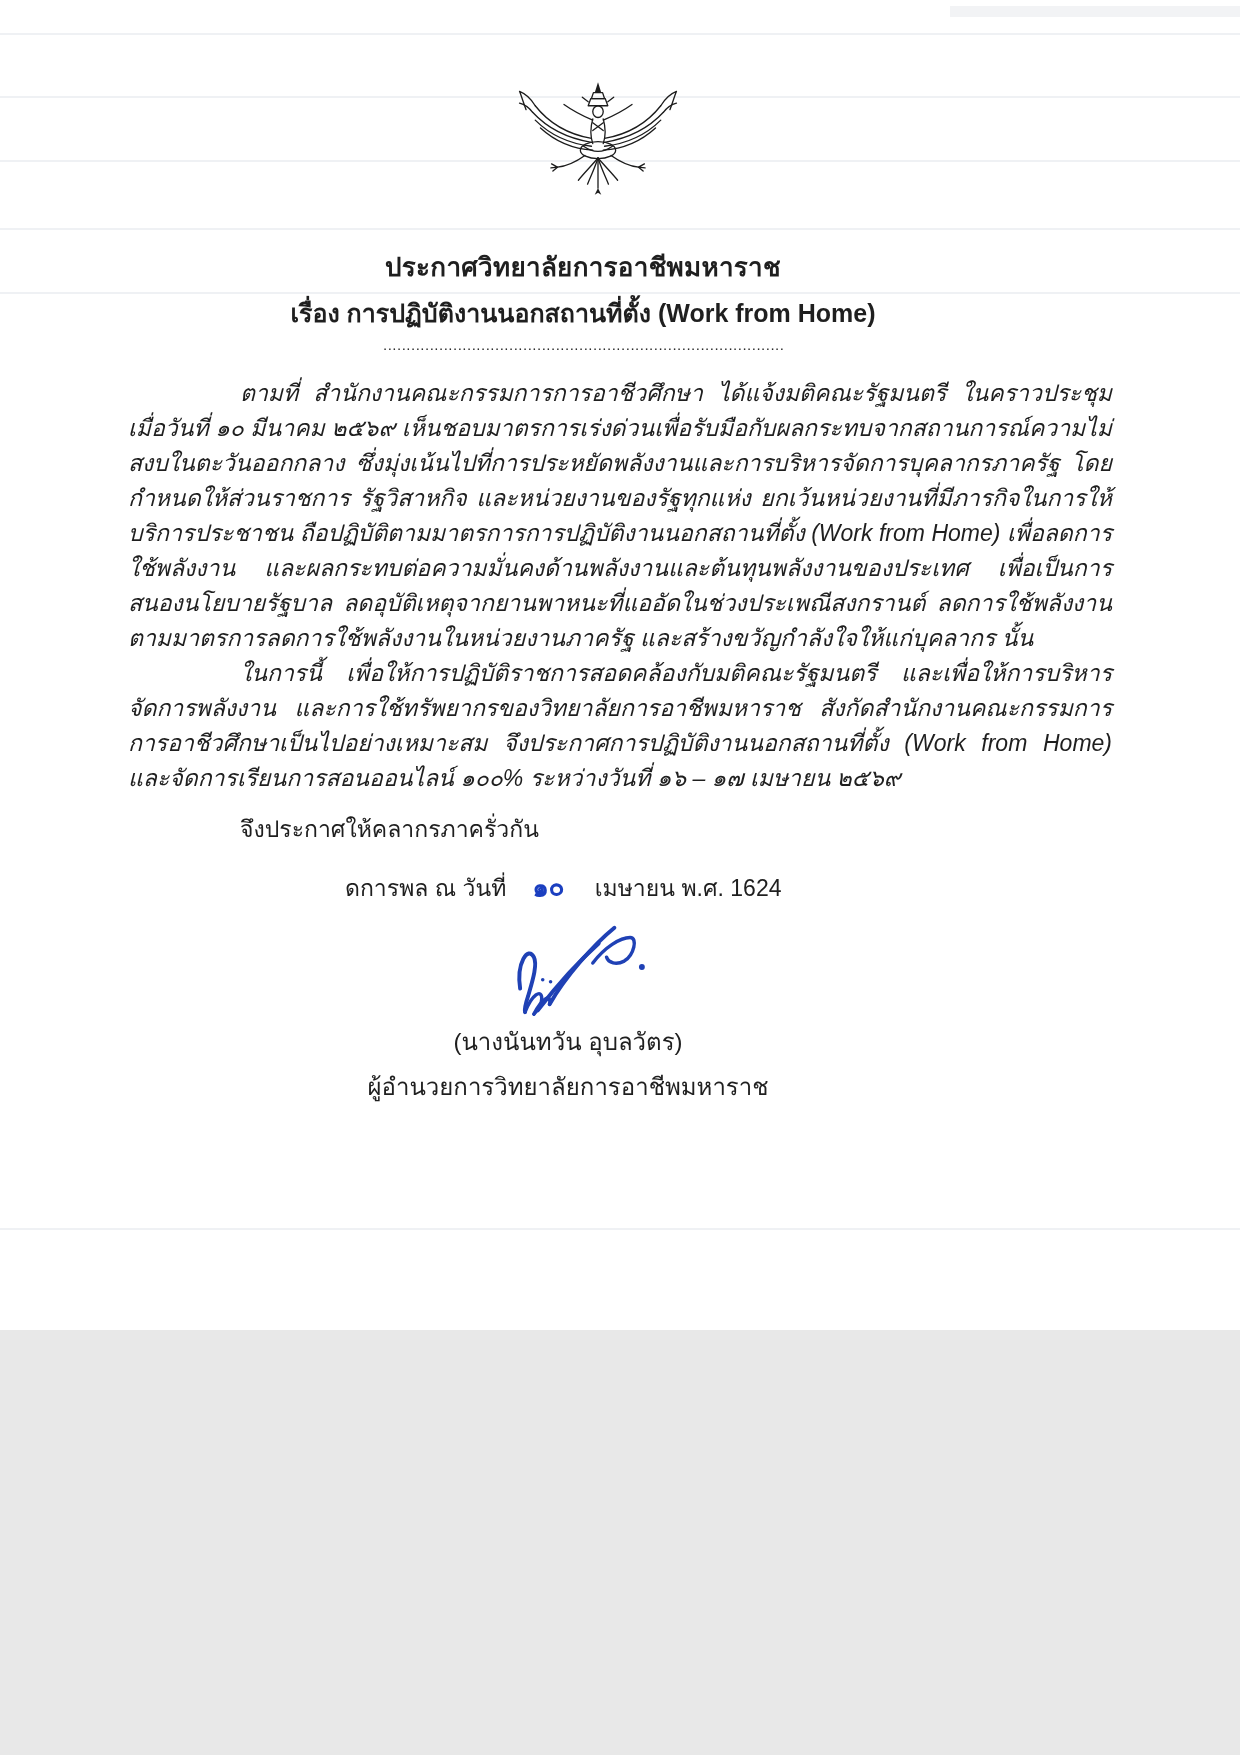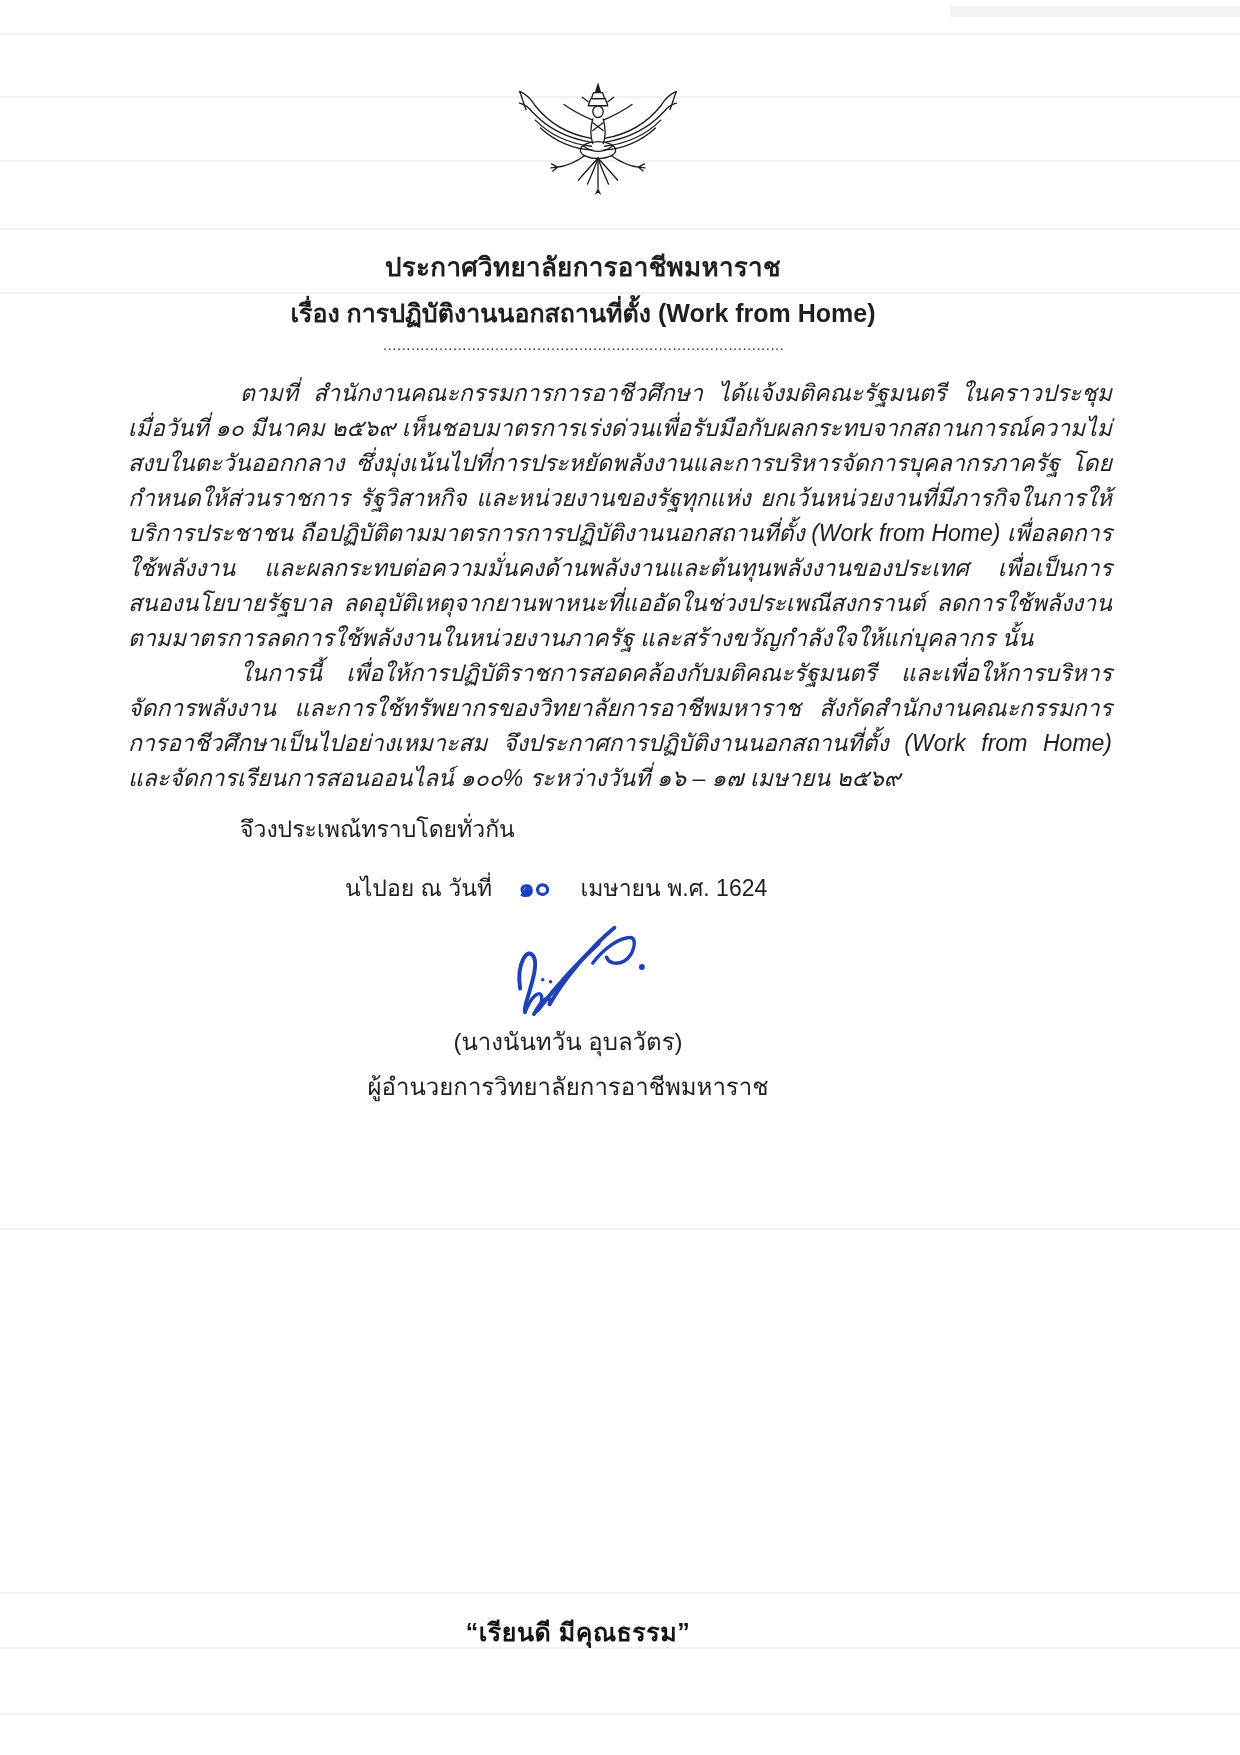--- a/index.html
+++ b/index.html
@@ -1,18 +1,18 @@
 <!DOCTYPE html>
 <html lang="th"><head>
 <meta charset="utf-8">
 <style>
   html,body{margin:0;padding:0;background:#e8e8e8;}
   .page{
     position:relative;
-    width:1240px;height:1755px;
+    width:1240px;height:1330px;
     margin:0 auto;
     background:#ffffff;
     overflow:hidden;
     font-family:"Liberation Sans","DejaVu Sans",sans-serif;
     color:#1f1f1f;
   }
   
   .scanline{position:absolute;left:0;right:0;height:2px;background:rgba(203,210,218,0.30);}
   .corner-smudge{position:absolute;right:0;top:6px;width:290px;height:11px;background:rgba(208,213,220,0.28);}
 
@@ -122,24 +122,24 @@
 
   <div class="head-block">
     <div class="doc-title">ประกาศวิทยาลัยการอาชีพมหาราช</div>
     <div class="doc-subject">เรื่อง การปฏิบัติงานนอกสถานที่ตั้ง (Work from Home)</div>
     <div class="dots-row"><span>..............................................................................................................</span></div>
   </div>
 
   <div class="content">
     <p class="para para-1">ตามที่ สำนักงานคณะกรรมการการอาชีวศึกษา ได้แจ้งมติคณะรัฐมนตรี ในคราวประชุมเมื่อวันที่ ๑๐ มีนาคม ๒๕๖๙ เห็นชอบมาตรการเร่งด่วนเพื่อรับมือกับผลกระทบจากสถานการณ์ความไม่สงบในตะวันออกกลาง ซึ่งมุ่งเน้นไปที่การประหยัดพลังงานและการบริหารจัดการบุคลากรภาครัฐ โดยกำหนดให้ส่วนราชการ รัฐวิสาหกิจ และหน่วยงานของรัฐทุกแห่ง ยกเว้นหน่วยงานที่มีภารกิจในการให้บริการประชาชน ถือปฏิบัติตามมาตรการการปฏิบัติงานนอกสถานที่ตั้ง (Work from Home) เพื่อลดการใช้พลังงาน และผลกระทบต่อความมั่นคงด้านพลังงานและต้นทุนพลังงานของประเทศ เพื่อเป็นการสนองนโยบายรัฐบาล ลดอุบัติเหตุจากยานพาหนะที่แออัดในช่วงประเพณีสงกรานต์ ลดการใช้พลังงานตามมาตรการลดการใช้พลังงานในหน่วยงานภาครัฐ และสร้างขวัญกำลังใจให้แก่บุคลากร นั้น</p>
     <p class="para para-2">ในการนี้ เพื่อให้การปฏิบัติราชการสอดคล้องกับมติคณะรัฐมนตรี และเพื่อให้การบริหารจัดการพลังงาน และการใช้ทรัพยากรของวิทยาลัยการอาชีพมหาราช สังกัดสำนักงานคณะกรรมการการอาชีวศึกษาเป็นไปอย่างเหมาะสม จึงประกาศการปฏิบัติงานนอกสถานที่ตั้ง (Work from Home) และจัดการเรียนการสอนออนไลน์ ๑๐๐% ระหว่างวันที่ ๑๖ – ๑๗ เมษายน ๒๕๖๙</p>
-    <p class="closing">จึวงประเพณ้ทราบโดยทั่วกัน</p>
+    <p class="closing">จึงประกาศให้คลากรภาครั่วกัน</p>
 
     <div class="date-line">
-      <span>นไปอย ณ วันที่</span>
+      <span>ดการพล ณ วันที่</span>
       <span class="hand-day">๑๐</span>
       <span>เมษายน พ.ศ. 1624</span>
     </div>
   </div>
 
   <div class="sig-zone">
     <svg width="180" height="108" viewBox="0 0 170 110" aria-hidden="true">
       <path class="sig-stroke" stroke-width="4" d="M22 78 C18 52 30 34 36 46 C40 54 34 72 30 86 C28 92 26 98 27 102"></path>
       <path class="sig-stroke" stroke-width="3.5" d="M27 102 C34 84 44 78 44 88 C44 96 38 102 36 104"></path>
       <path class="sig-stroke" stroke-width="3.5" d="M36 104 C44 88 54 82 52 94"></path>

